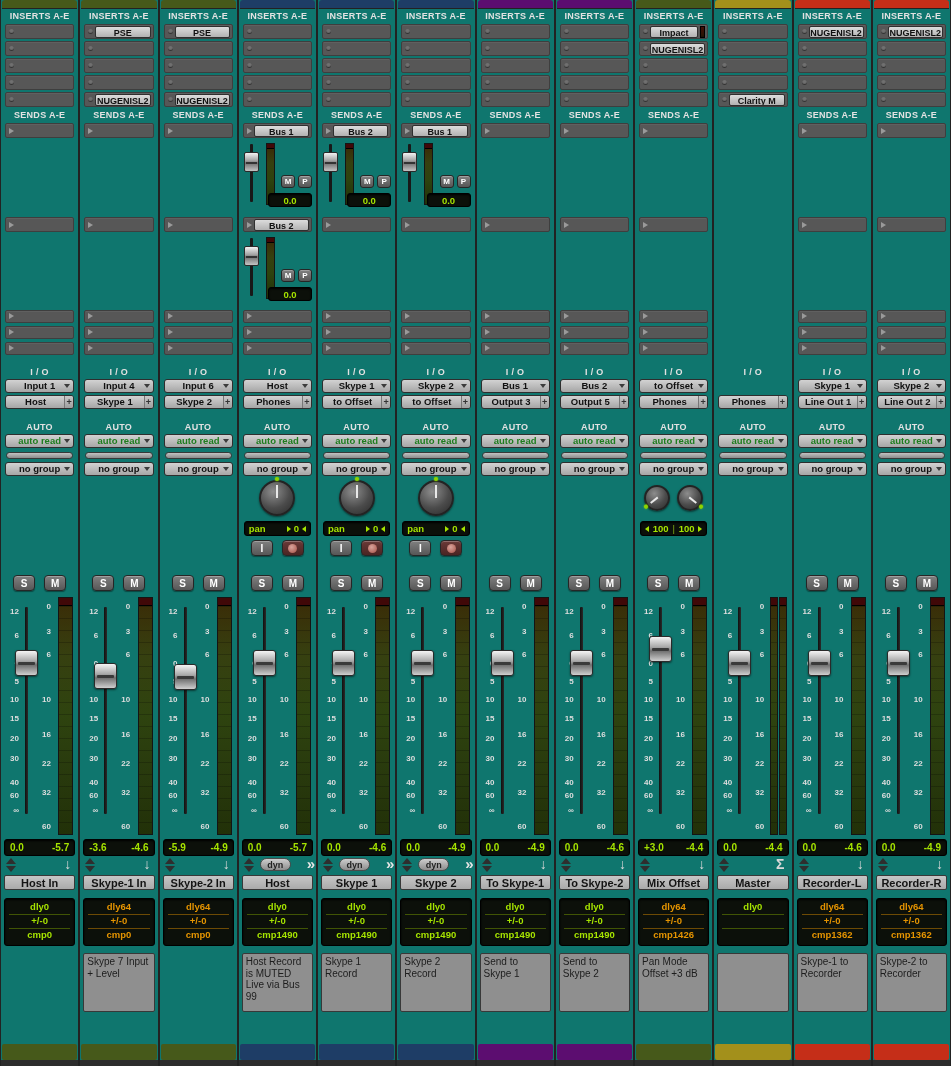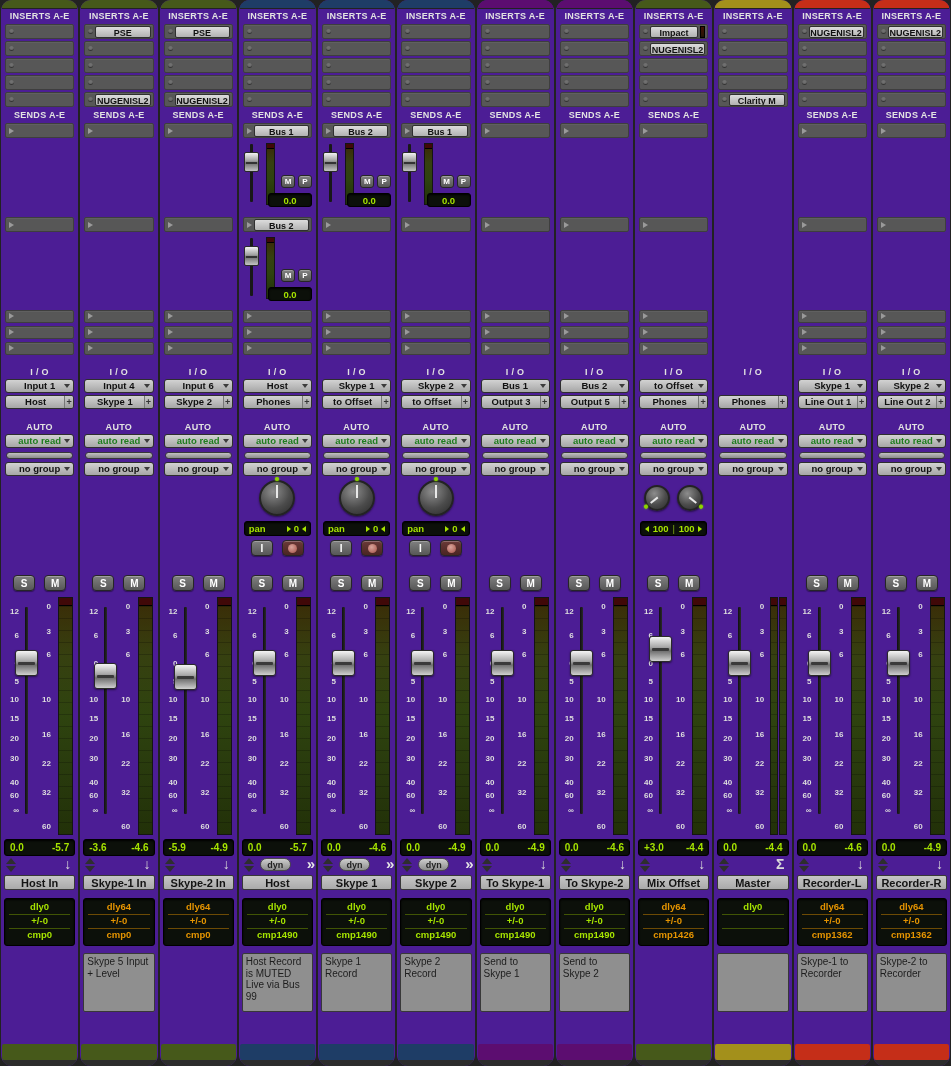--- a/index.html
+++ b/index.html
@@ -1,19 +1,19 @@
 <!DOCTYPE html>
 <html><head>
 <meta charset="utf-8">
 <style>
   html,body{margin:0;padding:0;background:#262626;}
   *{box-sizing:border-box;}
   body{font-family:"Liberation Sans",sans-serif;}
   .mixer{width:951px;height:1066px;background:#222;display:flex;gap:2px;padding:0 1px;}
-  .strip{flex:1;background:#4c1d95;display:flex;flex-direction:column;position:relative;overflow:hidden;min-width:0;border-radius:11px;}
+  .strip{flex:1;background:#0f766e;display:flex;flex-direction:column;position:relative;overflow:hidden;min-width:0;}
   .strip>*{flex-shrink:0;}
   .topbar{height:9px;margin:0 1px;border-radius:3px 3px 0 0;border-bottom:1px solid #222;}
   .botbar{height:16px;margin:0 1px;border-radius:2px;}
   .botspace{height:6px;background:#2c2c2c;}
   .fill{flex:1 1 auto;}
   .hdr{height:14px;line-height:14px;text-align:center;font-size:9px;font-weight:bold;color:#e2e2e2;letter-spacing:.3px;white-space:nowrap;}
   .hdr.io{margin-top:9px;height:13px;}
   .hdr.auto{margin-top:10px;height:13px;}
   .slot{height:15px;margin:1px 4px;background:#575757;border:1px solid #3e3e3e;border-radius:2px;display:flex;align-items:center;position:relative;box-shadow:inset 0 1px 0 rgba(255,255,255,.06);}
   .slot.small{height:13px;margin:1.5px 4px;}
@@ -292,21 +292,21 @@
         </div>
         <div class="dlyrow line">
           <span>+/-</span>
           <span>0</span>
         </div>
         <div class="dlyrow">
           <span>cmp</span>
           <span>0</span>
         </div>
       </div>
-      <div class="comments">Skype 5 Input + Level</div>
+      <div class="comments">Skype 7 Input + Level</div>
       <div class="fill"></div>
       <div class="botbar" style="background: rgb(70, 89, 26);"></div>
       <div class="botspace"></div>
     </div>
     <div class="strip">
       <div class="topbar" style="background: rgb(70, 89, 26);"></div>
       <div class="hdr">INSERTS A-E</div>
       <div class="slot">
         <span class="led"></span>
         <span class="slotbtn">PSE</span>
@@ -1190,20 +1190,21 @@
         </div>
         <div class="dlyrow line">
           <span>+/-</span>
           <span>0</span>
         </div>
         <div class="dlyrow">
           <span>cmp</span>
           <span>1426</span>
         </div>
       </div>
+      <div class="comments">Pan Mode Offset +3 dB</div>
       <div class="fill"></div>
       <div class="botbar" style="background: rgb(70, 89, 26);"></div>
       <div class="botspace"></div>
     </div>
     <div class="strip">
       <div class="topbar" style="background: rgb(163, 144, 27);"></div>
       <div class="hdr">INSERTS A-E</div>
       <div class="slot">
         <span class="led"></span>
       </div>

